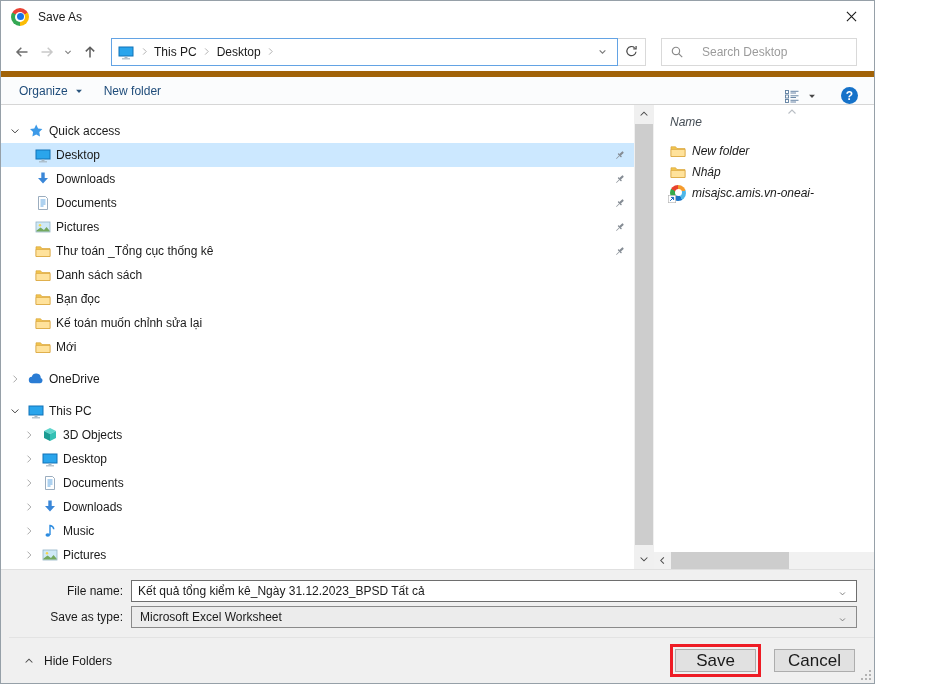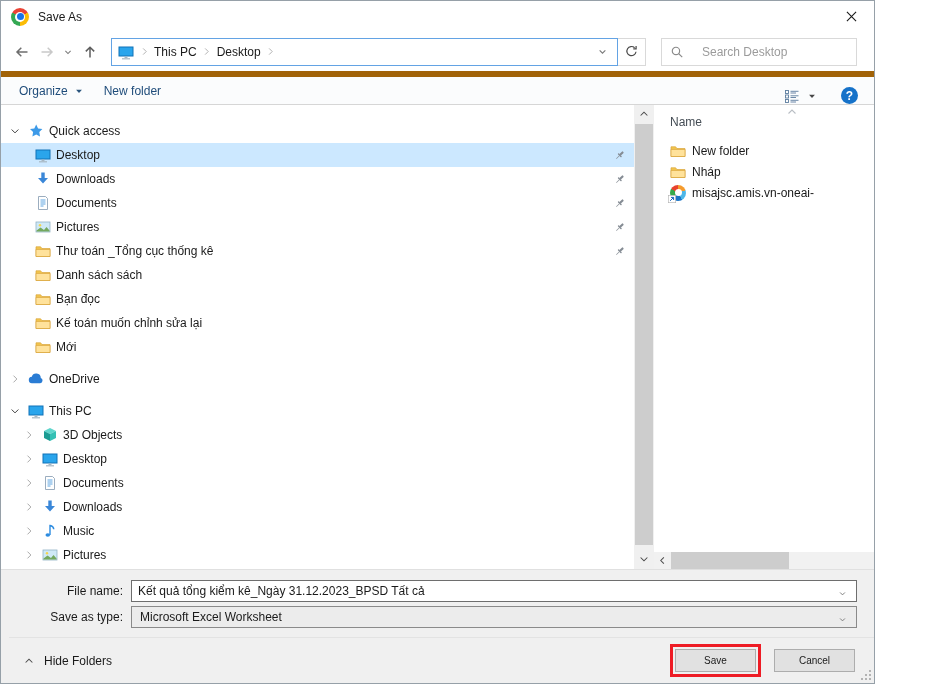--- a/index.html
+++ b/index.html
@@ -48,21 +48,21 @@
   .chev{width:16px;display:flex;justify-content:center;flex:none;}
   .ic16{width:16px;height:16px;flex:none;}
   .pin{margin-left:auto;margin-right:8px;flex:none;}
 
   .vscroll{width:20px;height:100%;background:#f0f0f0;position:relative;flex:none;}
   .vs-up,.vs-down{position:absolute;left:0;right:0;height:17px;display:flex;align-items:center;justify-content:center;cursor:pointer;}
   .vs-up{top:0;}
   .vs-down{bottom:2px;}
   .vs-thumb{position:absolute;top:19px;left:1px;right:1px;height:421px;background:#cdcdcd;cursor:pointer;}
 
-  .files{flex:1;position:relative;overflow:hidden;background:#fff;}
+  .files{flex:1;position:relative;overflow:hidden;background:#fff;font-style:italic;}
   .fhead{height:30px;box-sizing:border-box;display:flex;align-items:center;padding:6px 0 2px 16px;color:#454d55;position:relative;}
   .sortcaret{position:absolute;left:132px;top:1px;}
   .hdiv{position:absolute;left:271px;top:6px;height:20px;width:1px;background:#e2e2e2;}
   .hdate{position:absolute;left:277px;top:10px;color:#454d55;white-space:nowrap;}
   .frow{height:21px;display:flex;align-items:center;gap:6px;padding-left:16px;position:relative;cursor:pointer;}
   .frow .fdate{position:absolute;left:277px;white-space:nowrap;}
   .misa{width:16px;height:16px;border-radius:50%;flex:none;position:relative;background:conic-gradient(#f59b2d 0 70deg,#4db6e8 70deg 150deg,#1b74c5 150deg 225deg,#37a94c 225deg 300deg,#e8432e 300deg 360deg);}
   .misa::before{content:"";position:absolute;inset:4.5px;background:#fff;border-radius:50%;}
   .scarr{position:absolute;left:-2px;bottom:-2px;width:8px;height:8px;}
 
@@ -77,21 +77,21 @@
   .fieldrow + .fieldrow{margin-top:4px;}
   .flabel{width:122px;text-align:right;padding-right:8px;flex:none;white-space:nowrap;}
   .ffield{flex:1;margin-right:17px;height:22px;box-sizing:border-box;display:flex;align-items:center;position:relative;}
   .fname{background:#fff;border:1px solid #6e6e6e;}
   .fname input{border:none;outline:none;flex:1;min-width:0;padding:0 24px 0 6px;font:12px "Liberation Sans",sans-serif;background:transparent;color:#1a1a1a;}
   .ftype{background:#ececec;border:1px solid #8a8a8a;padding-left:8px;cursor:pointer;}
   .fchev{position:absolute;right:8px;top:7px;}
 
   .btnstrip{position:absolute;left:8px;right:0;bottom:0;height:46px;border-top:1px solid #e3e3e3;display:flex;align-items:center;padding:0 19px 0 14px;box-sizing:border-box;}
   .hidefolders{display:flex;align-items:center;gap:9px;cursor:pointer;}
-  .btn{width:81px;height:23px;box-sizing:border-box;background:#e1e1e1;border:1px solid #adadad;display:flex;align-items:center;justify-content:center;cursor:pointer;font-size:10px;}
+  .btn{width:81px;height:23px;box-sizing:border-box;background:#e1e1e1;border:1px solid #adadad;display:flex;align-items:center;justify-content:center;cursor:pointer;font-size:17px;}
   .savebox{margin-left:auto;margin-right:13px;border:3px solid #ee1c25;padding:2px;}
   .grip{position:absolute;right:2px;bottom:2px;}
 </style>
 </head>
 <body>
 
 <svg width="0" height="0" style="position:absolute" aria-hidden="true">
   <defs>
     <symbol id="s-back" viewBox="0 0 16 16">
         <path d="M13.5 8H3.2M7.3 3.8L3 8l4.3 4.2" stroke="#6e6e6e" stroke-width="1.5" fill="none"></path>

